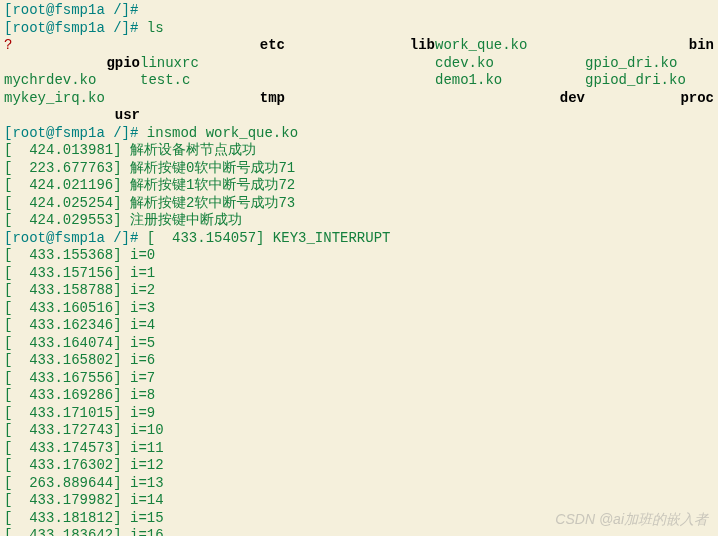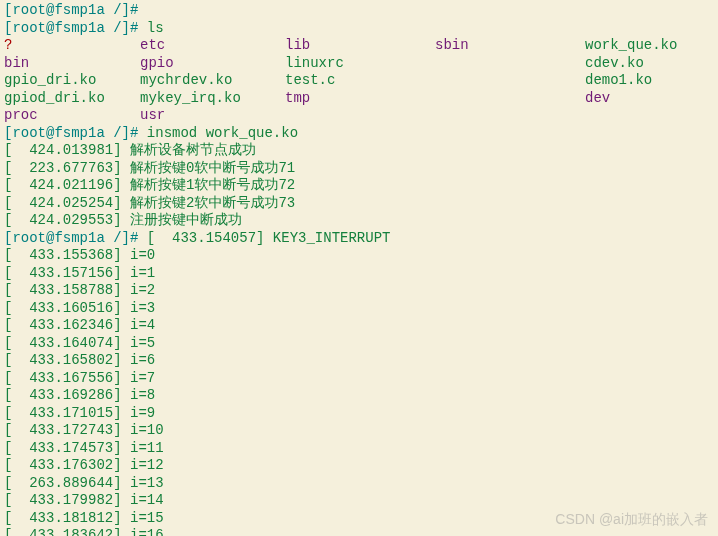--- a/index.html
+++ b/index.html
@@ -24,58 +24,59 @@
     .prompt {
       color: #008080;
     }
     .red {
       color: #aa0000;
     }
     .teal {
       color: #15803d;
     }
     .blue {
-      color: #701a75;
-      font-weight: normal;
+      color: #000000;
+      font-weight: bold;
+      text-align: right;
     }
     .black {
       color: #15803d;
     }
     .ls-grid {
       display: grid;
       grid-template-columns: 136px 145px 150px 150px auto;
       color: #333333;
     }
     .ls-grid span {
       white-space: pre;
     }
     .watermark {
       position: absolute;
       bottom: 8px;
       right: 10px;
       color: #c9c6bb;
       font-family: sans-serif;
       font-size: 14px;
       pointer-events: none;
+      font-style: italic;
     }
   </style>
 </head>
 <body>
 
 <div>
 
   <div class="line"><span class="prompt">[root@fsmp1a /]#</span></div>
 
   <div class="line"><span class="prompt">[root@fsmp1a /]# </span><span class="black">ls</span></div>
 
   <div class="ls-grid">
     <span class="red">?</span>
     <span class="blue">etc</span>
     <span class="blue">lib</span>
-    <span class="blue">sbin</span>
     <span class="black">work_que.ko</span>
 
     <span class="blue">bin</span>
     <span class="blue">gpio</span>
     <span class="teal">linuxrc</span>
     <span></span>
 
     <span class="black">cdev.ko</span>
     <span class="black">gpio_dri.ko</span>
     <span class="black">mychrdev.ko</span>

